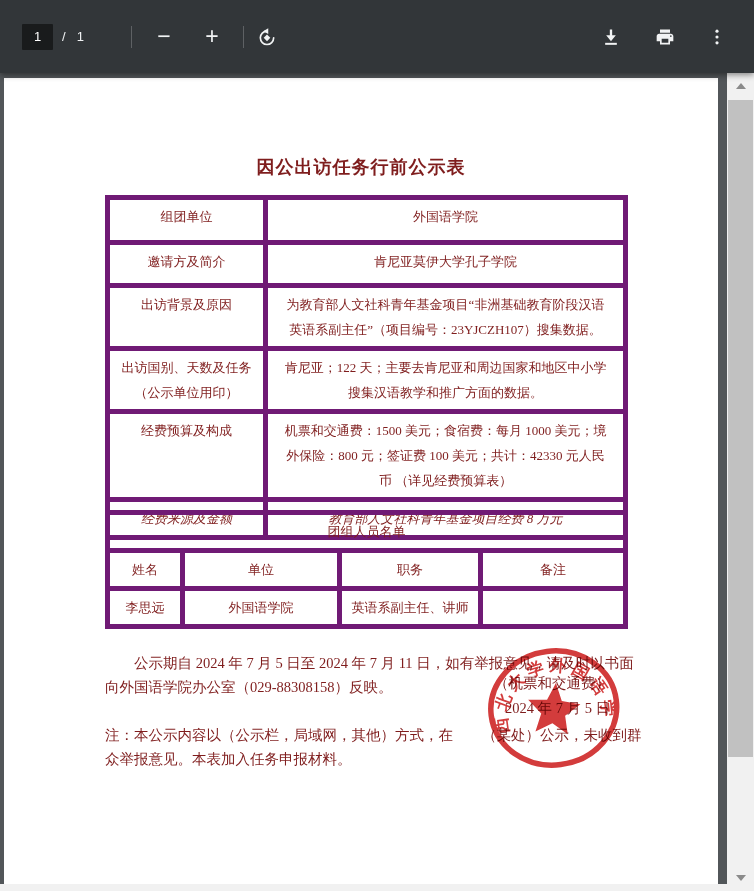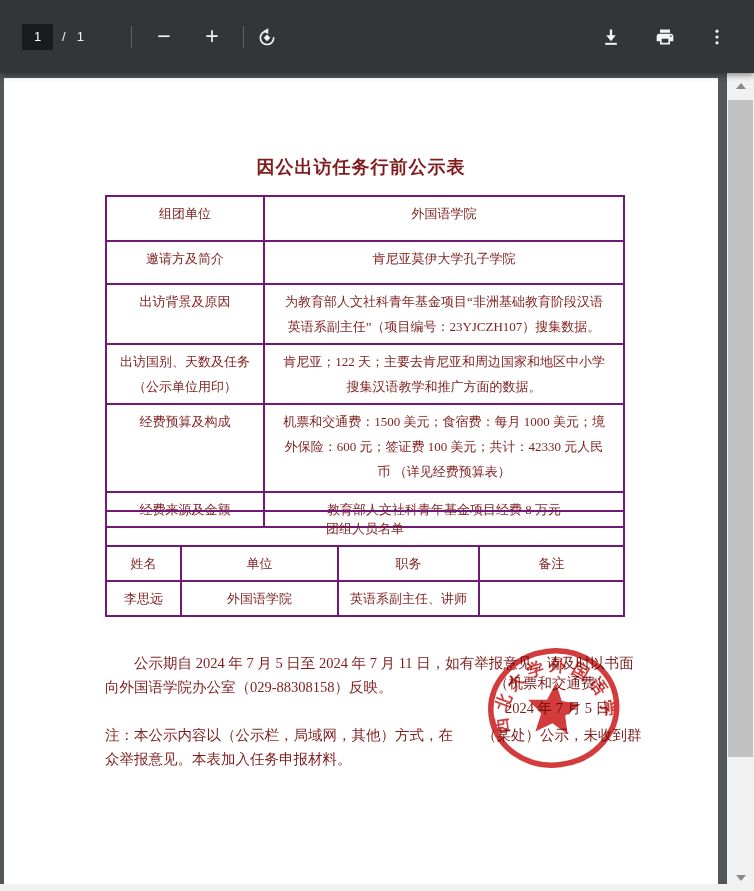--- a/index.html
+++ b/index.html
@@ -44,26 +44,26 @@
              background:#f1f1f1; }
 
   
   .doc-serif { font-family:"Liberation Serif","DejaVu Serif",serif; color:#7f1d1d; }
   .doc-title { position:absolute; top:77px; left:0; width:714px; text-align:center;
                font-size:18px; font-weight:700; letter-spacing:1px;
                font-family:"Liberation Sans","DejaVu Sans",sans-serif; }
 
   table.sheet { position:absolute; left:101px; border-collapse:collapse;
                 table-layout:fixed; width:518px; font-size:13px; }
-  table.sheet td { border:2px solid #701a75; vertical-align:top; padding:4px 3px;
+  table.sheet td { border:5px solid #701a75; vertical-align:top; padding:4px 3px;
                    text-align:center; white-space:pre-line; line-height:25px; }
   #info-table { top:117px; }
   #roster-table { top:432px; }
   .r1 { height:45px; } .r2 { height:43px; } .r3 { height:52px; }
-  .r4 { height:54px; } .r5 { height:88px; } .r6 { height:27px; }
+  .r4 { height:54px; } .r5 { height:88px; } .r6 { height:27px;font-style:italic; }
   .rs { height:26px; } .rh { height:29px; } .rm { height:32px; }
   .rs td, .rh td, .r6 td { line-height:18px; }
 
   .para { position:absolute; font-size:14.5px; line-height:23.5px;
           white-space:pre-line; }
   .notice { left:101px; top:574px; width:580px; text-indent:2em; }
   .seal-caption { left:350px; top:594px; width:256px; text-align:right; }
   .seal-date { left:350px; top:619px; width:256px; text-align:right; }
   .note { left:101px; top:645px; width:600px; line-height:24px; }
 
@@ -146,21 +146,21 @@
       </tr>
       <tr class="r4">
         <td>出访国别、天数及任务
 （公示单位用印）</td>
         <td>肯尼亚；122 天；主要去肯尼亚和周边国家和地区中小学
 搜集汉语教学和推广方面的数据。</td>
       </tr>
       <tr class="r5">
         <td>经费预算及构成</td>
         <td>机票和交通费：1500 美元；食宿费：每月 1000 美元；境
-外保险：600 元；签证费 100 美元；共计：42330 元人民
+外保险：800 元；签证费 100 美元；共计：42330 元人民
 币 （详见经费预算表）</td>
       </tr>
       <tr class="r6">
         <td>经费来源及金额</td>
         <td>教育部人文社科青年基金项目经费 8 万元</td>
       </tr>
     </tbody>
       </table>
 
     <table class="sheet" id="roster-table">

